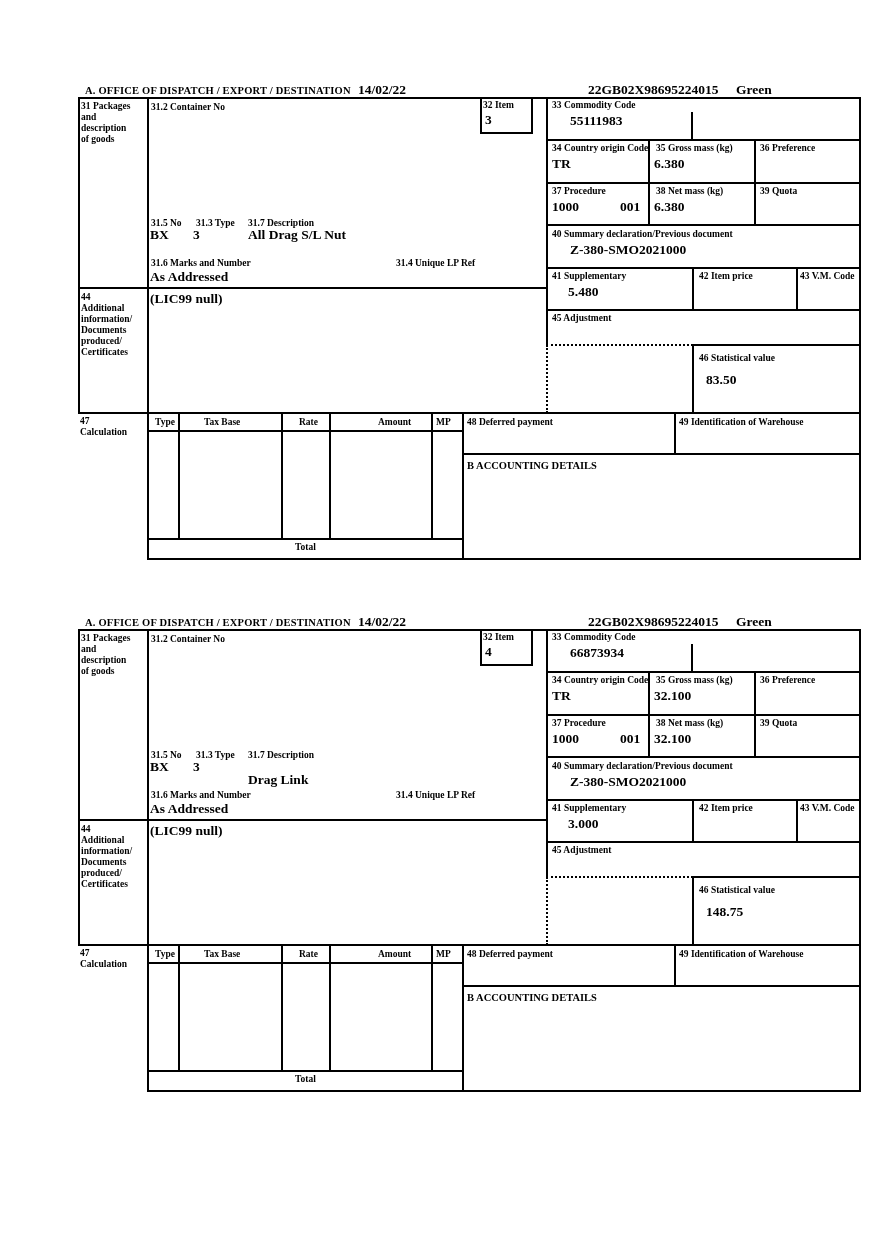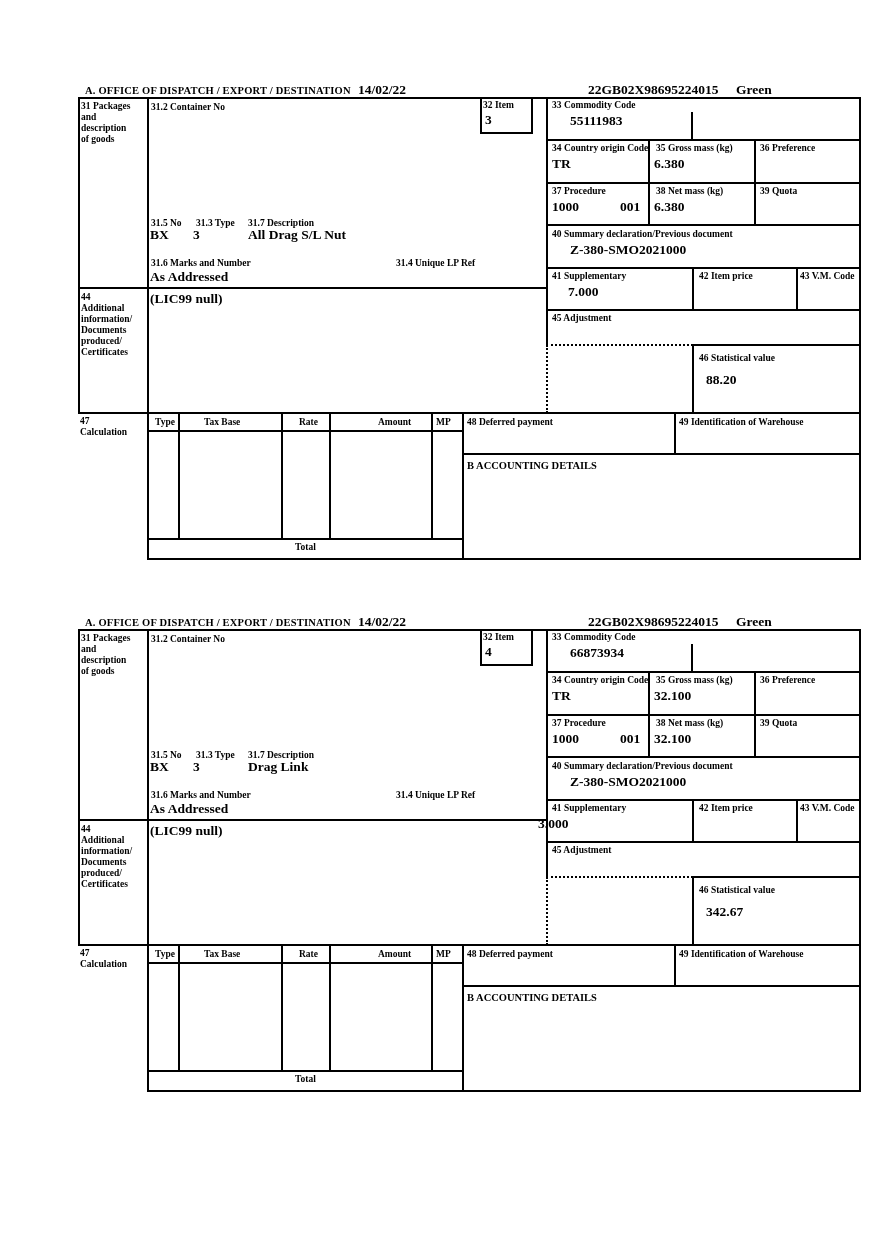--- a/index.html
+++ b/index.html
@@ -112,28 +112,28 @@
   <span class="val" style="left:474px;top:117px;">1000</span>
   <span class="val" style="left:542px;top:117px;">001</span>
   <span class="lbl" style="left:578px;top:104px;">38 Net mass (kg)</span>
   <span class="val" style="left:576px;top:117px;">6.380</span>
   <span class="lbl" style="left:682px;top:104px;">39 Quota</span>
 
   <span class="lbl" style="left:474px;top:147px;">40 Summary declaration/Previous document</span>
   <span class="val" style="left:492px;top:160px;">Z-380-SMO2021000</span>
 
   <span class="lbl" style="left:474px;top:189px;">41 Supplementary</span>
-  <span class="val" style="left:490px;top:202px;">7.000</span>
+  <span class="val" style="left:490px;top:202px;">5.480</span>
   <span class="lbl" style="left:621px;top:189px;">42 Item price</span>
   <span class="lbl" style="left:722px;top:189px;">43 V.M. Code</span>
 
   <span class="lbl" style="left:474px;top:231px;">45 Adjustment</span>
 
   <span class="lbl" style="left:621px;top:271px;">46 Statistical value</span>
-  <span class="val" style="left:628px;top:290px;">88.20</span>
+  <span class="val" style="left:628px;top:290px;">83.50</span>
 
   <span class="lbl" style="left:77px;top:335px;">Type</span>
   <span class="lbl" style="left:126px;top:335px;">Tax Base</span>
   <span class="lbl" style="left:221px;top:335px;">Rate</span>
   <span class="lbl" style="left:300px;top:335px;">Amount</span>
   <span class="lbl" style="left:358px;top:335px;">MP</span>
   <div class="total-row">Total</div>
 
   <span class="lbl" style="left:389px;top:335px;">48 Deferred payment</span>
   <span class="lbl" style="left:601px;top:335px;">49 Identification of Warehouse</span>
@@ -203,21 +203,21 @@
 
   <span class="lbl" style="left:73px;top:20px;">31.2 Container No</span>
   <span class="lbl" style="left:405px;top:18px;">32 Item</span>
   <span class="val" style="left:407px;top:30px;">4</span>
 
   <span class="lbl" style="left:73px;top:136px;">31.5 No</span>
   <span class="lbl" style="left:118px;top:136px;">31.3 Type</span>
   <span class="lbl" style="left:170px;top:136px;">31.7 Description</span>
   <span class="val" style="left:72px;top:145px;">BX</span>
   <span class="val" style="left:115px;top:145px;">3</span>
-  <span class="val" style="left:170px;top:145px;">Drag Link</span>
+  <span class="val" style="left:170px;top:158px;">Drag Link</span>
 
   <span class="lbl" style="left:73px;top:176px;">31.6 Marks and Number</span>
   <span class="lbl" style="left:318px;top:176px;">31.4 Unique LP Ref</span>
   <span class="val" style="left:72px;top:187px;">As Addressed</span>
 
   <span class="val" style="left:72px;top:209px;">(LIC99 null)</span>
 
   <span class="lbl" style="left:474px;top:18px;">33 Commodity Code</span>
   <span class="val" style="left:492px;top:31px;">66873934</span>
 
@@ -231,28 +231,28 @@
   <span class="val" style="left:474px;top:117px;">1000</span>
   <span class="val" style="left:542px;top:117px;">001</span>
   <span class="lbl" style="left:578px;top:104px;">38 Net mass (kg)</span>
   <span class="val" style="left:576px;top:117px;">32.100</span>
   <span class="lbl" style="left:682px;top:104px;">39 Quota</span>
 
   <span class="lbl" style="left:474px;top:147px;">40 Summary declaration/Previous document</span>
   <span class="val" style="left:492px;top:160px;">Z-380-SMO2021000</span>
 
   <span class="lbl" style="left:474px;top:189px;">41 Supplementary</span>
-  <span class="val" style="left:460px;top:202px;text-align:center;">3.000</span>
+  <span class="val" style="left:490px;top:202px;text-align:center;">3.000</span>
   <span class="lbl" style="left:621px;top:189px;">42 Item price</span>
   <span class="lbl" style="left:722px;top:189px;">43 V.M. Code</span>
 
   <span class="lbl" style="left:474px;top:231px;">45 Adjustment</span>
 
   <span class="lbl" style="left:621px;top:271px;">46 Statistical value</span>
-  <span class="val" style="left:628px;top:290px;">342.67</span>
+  <span class="val" style="left:628px;top:290px;">148.75</span>
 
   <span class="lbl" style="left:77px;top:335px;">Type</span>
   <span class="lbl" style="left:126px;top:335px;">Tax Base</span>
   <span class="lbl" style="left:221px;top:335px;">Rate</span>
   <span class="lbl" style="left:300px;top:335px;">Amount</span>
   <span class="lbl" style="left:358px;top:335px;">MP</span>
   <div class="total-row">Total</div>
 
   <span class="lbl" style="left:389px;top:335px;">48 Deferred payment</span>
   <span class="lbl" style="left:601px;top:335px;">49 Identification of Warehouse</span>

